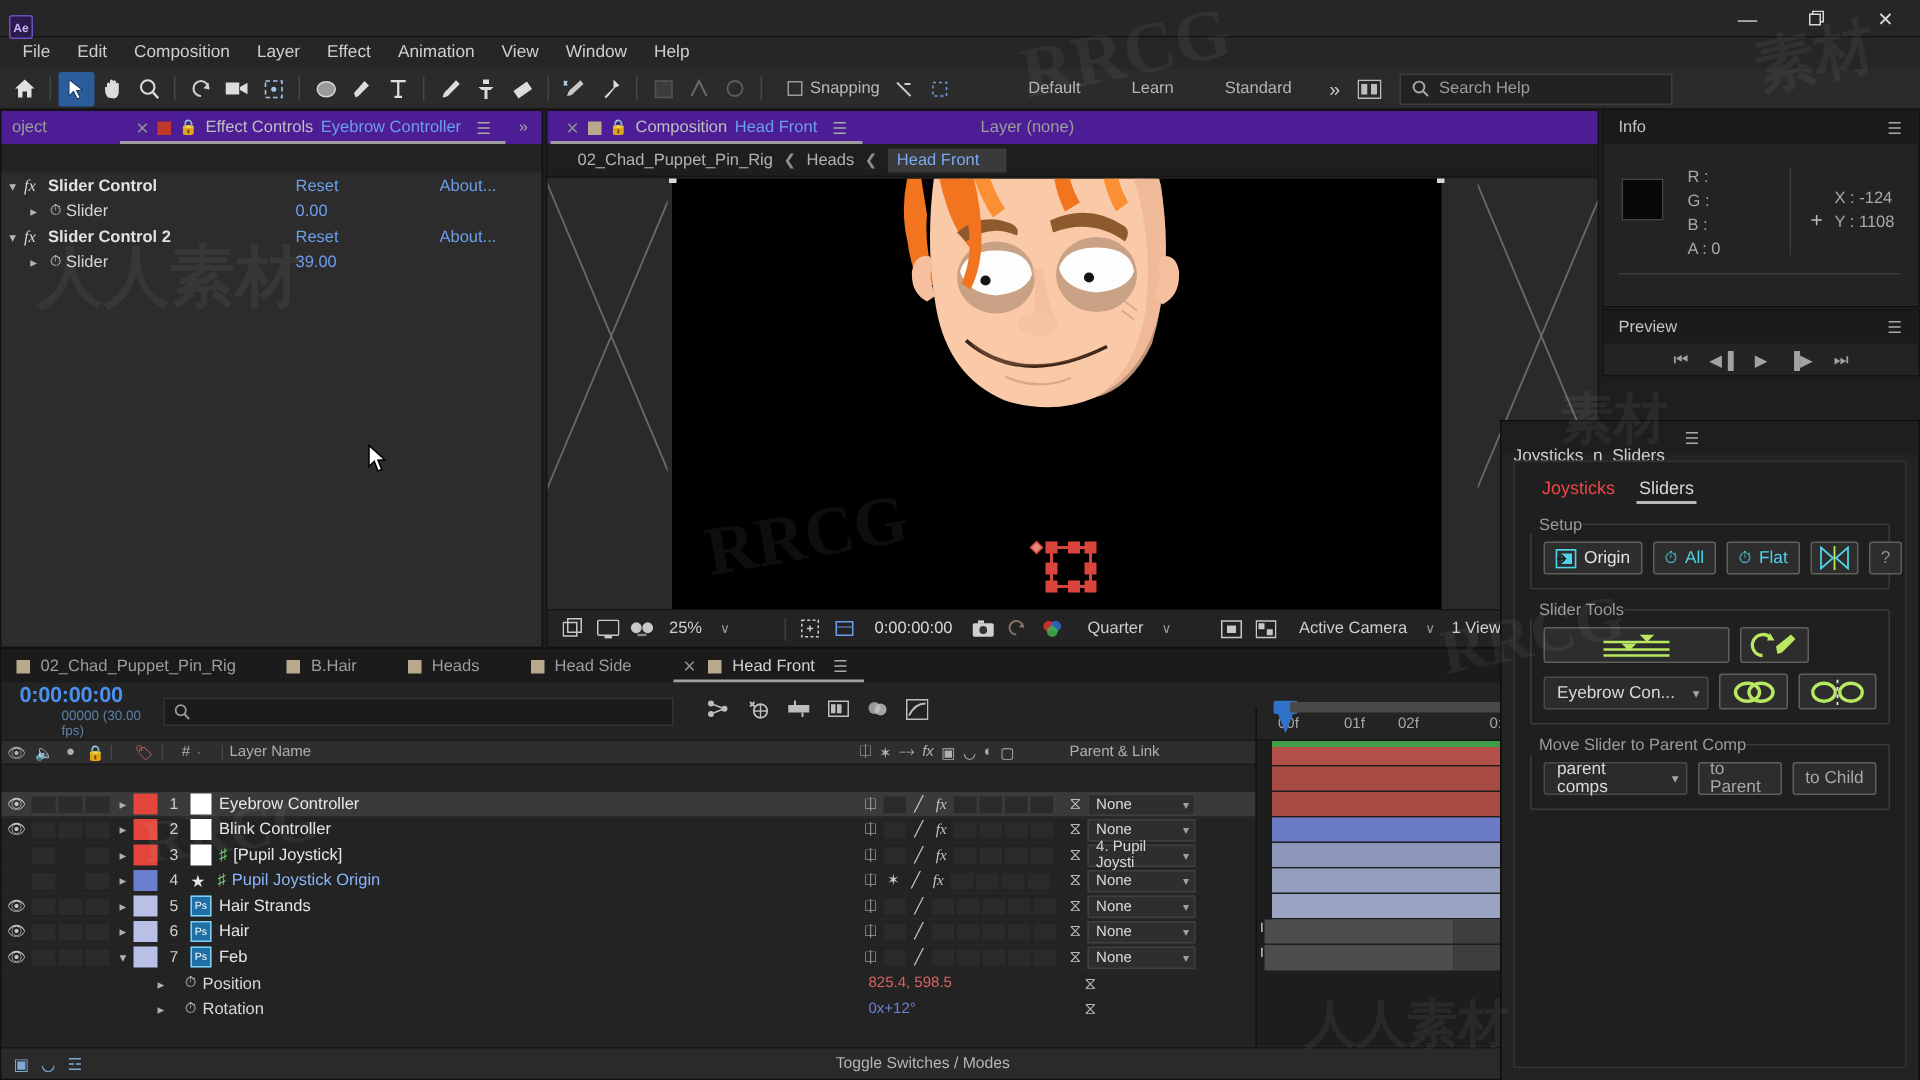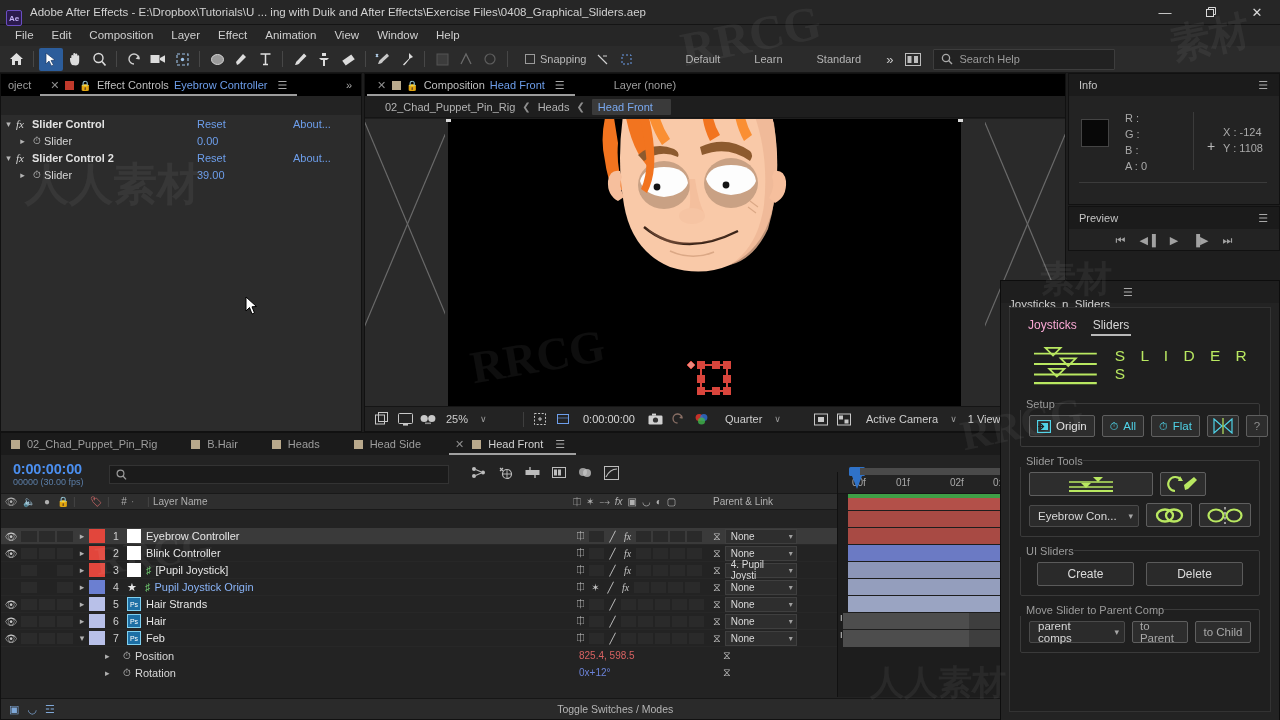--- a/index.html
+++ b/index.html
@@ -55,22 +55,23 @@
     margin-left: 8px; width: 182px; height: 21px; background: #222; border: 1px solid #3d3d3d;
     display: flex; align-items: center; gap: 6px; padding: 0 7px; border-radius: 1px;
   }
   .search-help span { color: #9c9c9c; font-size: 11px; }
 
   
   .main { position: absolute; top: 73px; left: 0; right: 0; bottom: 0; }
 
   
   .panel-tabbar {
-    height: 22px; background: #000000; display: flex; align-items: center;
+    height: 22px; background: #4c1d95; display: flex; align-items: center;
     position: relative;
+    gap: 40px;
   }
   .panel-tab {
     display: flex; align-items: center; gap: 5px; height: 22px; padding: 0 7px;
     font-size: 11px; color: #9d9d9d; position: relative;
   }
   .panel-tab.active { color: #bfbfbf; }
   .panel-tab.active::after {
     content:''; position:absolute; left:2px; right:2px; bottom:0; height:2px; background:#9c9c9c;
   }
   .tab-close { font-size: 11px; color: #8e8e8e; margin-right: 1px; }
@@ -157,21 +158,21 @@
 
   
   #jns-panel {
     position: absolute; right: 0; top: 207px; width: 280px; height: 441px;
     background: #232323; border: 1px solid #0d0d0d; z-index: 40;
   }
   .jns-header { height: 22px; background: #1e1e1e; display: flex; align-items: center; padding: 0 8px; gap: 8px; }
   .jns-title { font-size: 11.5px; color: #cfcfcf; margin-top: 24px; }
   .jns-inner { position: absolute; top: 26px; left: 8px; right: 8px; bottom: 8px; background: #1f1f1f; border: 1px solid #333; }
   .jns-tabs { display: flex; gap: 16px; padding: 10px 0 0 18px; }
-  .jns-tab { font-size: 12px; color: #f9a8d4; padding-bottom: 4px; position: relative; }
+  .jns-tab { font-size: 12px; color: #ef4444; padding-bottom: 4px; position: relative; }
   .jns-tab.active { color: #d6d6d6; }
   .jns-tab.active::after { content:''; position:absolute; left:-2px; right:-2px; bottom:0; height:2px; background:#b9b9b9; }
   .jns-banner { display: flex; align-items: center; padding: 8px 0 4px 24px; gap: 18px; }
   .banner-word { color: #b9e861; font-size: 15.5px; letter-spacing: 5.5px; font-family: "Liberation Sans", sans-serif; }
   .group { margin: 8px 10px 0 10px; position: relative; }
   .group-label { font-size: 11px; color: #9b9b9b; padding-left: 6px; background: #1f1f1f; display: inline-block; position: relative; z-index: 2; }
   .group-frame { border: 1px solid #3a3a3a; border-radius: 2px; margin-top: -7px; padding: 11px 8px 9px 8px; }
   .btn-row { display: flex; gap: 7px; align-items: flex-end; }
   .jbtn {
     height: 22px; border: 1px solid #5f5f5f; background: #2d2d2d; border-radius: 2px;
@@ -193,21 +194,21 @@
   
   #timeline { position: absolute; left: 0; right: 0; bottom: 0; height: 288px; background: #232323; border: 1px solid #111; }
   .tl-tabbar { height: 22px; background: #1b1b1b; display: flex; align-items: center; }
   .tl-tab { display: flex; align-items: center; gap: 7px; padding: 0 10px; height: 22px; font-size: 11px; color: #9d9d9d; position: relative; }
   .tl-tab.active { color: #d2d2d2; }
   .tl-tab.active::after { content:''; position:absolute; left:4px; right:4px; bottom:0; height:2px; background:#a0a0a0; }
   .tl-sq { width: 9px; height: 9px; background: #b9a98c; }
   .tl-toolbar { height: 38px; background: #232323; display: flex; align-items: center; position: relative; }
   .tl-time { padding-left: 12px; width: 108px; }
   .tl-time .big { color: #4b8ff0; font-size: 14.5px; font-weight: bold; letter-spacing: -0.2px; }
-  .tl-time .small { color: #5c7fa8; font-size: 9px; }
+  .tl-time .small { color: #5c7fa8; font-size: 9px; margin-left: 28px; }
   .tl-search { width: 340px; height: 19px; background: #1b1b1b; border: 1px solid #333; display: flex; align-items: center; padding-left: 6px; gap: 4px; }
   .tl-tools { display: flex; align-items: center; gap: 12px; margin-left: 22px; }
   .tl-tools .ti { color: #bdbdbd; font-size: 13px; }
 
   .tl-colhdr { height: 17px; background: #2e2e2e; border-top: 1px solid #191919; border-bottom: 1px solid #191919; display: flex; align-items: center; font-size: 10px; color: #b0b0b0; }
   .layer-rows { position: absolute; left: 0; top: 95px; right: 0; bottom: 22px; }
   .lrow { height: 17px; display: flex; align-items: center; font-size: 11px; position: relative; border-bottom: 1px solid #272727; }
   .lrow.sel { background: #3a3a3a; }
   .eye { width: 20px; text-align: center; color: #c8c8c8; font-size: 10px; }
   .cellbox { width: 16px; height: 11px; background: #2b2b2b; margin-right: 2px; }
@@ -241,21 +242,20 @@
   
   .wm { position: absolute; color: rgba(255,255,255,0.055); font-weight: bold; pointer-events: none; z-index: 60;
         font-family: "Liberation Serif", serif; }
   .cursor { position: absolute; left: 245px; top: 296px; z-index: 70; }
 </style>
 </head>
 <body>
 
 <div class="titlebar">
   <div class="ae-logo">Ae</div>
-  <div class="title-text">Adobe After Effects - E:\Dropbox\Tutorials\U ... ing with Duik and After Effects\Exercise Files\0408_Graphical_Sliders.aep</div>
   <div class="win-btns">
     <div class="win-btn">—</div>
     <div class="win-btn">
       <svg width="11" height="11" viewBox="0 0 11 11">
           <rect x="0.5" y="2.5" width="7" height="7" fill="none" stroke="#d8d8d8"></rect>
           <path d="M2.5 2.5 V0.5 H9.5 V7.5 H7.5" fill="none" stroke="#d8d8d8"></path>
         </svg>
     </div>
     <div class="win-btn close">✕</div>
   </div>
@@ -698,32 +698,20 @@
     <div class="jns-header">
       <span class="jns-title">Joysticks_n_Sliders</span>
       <span class="hamburger">☰</span>
     </div>
     <div class="jns-inner">
       <div class="jns-tabs">
         <div class="jns-tab">Joysticks</div>
         <div class="jns-tab active">Sliders</div>
       </div>
 
-      <div class="jns-banner">
-        <svg width="66" height="42" viewBox="0 0 66 42">
-          <line x1="0" y1="9" x2="66" y2="9" stroke="#b9e861" stroke-width="2"></line>
-          <line x1="0" y1="20" x2="66" y2="20" stroke="#b9e861" stroke-width="2"></line>
-          <line x1="0" y1="31" x2="66" y2="31" stroke="#b9e861" stroke-width="2"></line>
-          <line x1="0" y1="40" x2="66" y2="40" stroke="#b9e861" stroke-width="2.4"></line>
-          <path d="M12 3 L28 3 L20 11 Z" fill="none" stroke="#b9e861" stroke-width="1.8"></path>
-          <path d="M28 14 L44 14 L36 22 Z" fill="none" stroke="#b9e861" stroke-width="1.8"></path>
-          <path d="M16 25 L32 25 L24 33 Z" fill="none" stroke="#b9e861" stroke-width="1.8"></path>
-        </svg>
-        <div class="banner-word">S L I D E R S</div>
-      </div>
 
       <div class="group">
         <div class="group-label">Setup</div>
         <div class="group-frame">
           <div class="btn-row">
             <div class="jbtn">
               <svg width="14" height="13" viewBox="0 0 14 13">
                 <rect x="0.5" y="0.5" width="13" height="12" fill="none" stroke="#4fd3e8" stroke-width="1.3"></rect>
                 <rect x="4" y="3" width="7" height="7" fill="#4fd3e8"></rect>
                 <path d="M1 6.5 H6 M4 4 L6.5 6.5 L4 9" stroke="#1f1f1f" stroke-width="1.2" fill="none"></path>
@@ -786,29 +774,20 @@
               <svg width="40" height="17" viewBox="0 0 40 17">
                 <ellipse cx="11" cy="8.5" rx="7.5" ry="6" fill="none" stroke="#b9e861" stroke-width="2.2"></ellipse>
                 <ellipse cx="29" cy="8.5" rx="7.5" ry="6" fill="none" stroke="#b9e861" stroke-width="2.2"></ellipse>
                 <line x1="20" y1="0" x2="20" y2="17" stroke="#e8e8e8" stroke-width="1.2" stroke-dasharray="2.5 2.5"></line>
               </svg>
             </div>
           </div>
         </div>
       </div>
 
-      <div class="group">
-        <div class="group-label">UI Sliders</div>
-        <div class="group-frame">
-          <div class="btn-row" style="padding:0 8px;gap:12px">
-            <div class="wide-btn">Create</div>
-            <div class="wide-btn">Delete</div>
-          </div>
-        </div>
-      </div>
 
       <div class="group">
         <div class="group-label">Move Slider to Parent Comp</div>
         <div class="group-frame">
           <div class="btn-row">
             <div class="jsel" style="width:104px">
               <span>parent comps</span>
               <span class="cv">▾</span>
             </div>
             <div class="jbtn" style="width:60px;color:#a8a8a8">
@@ -1149,21 +1128,21 @@
         <span>Rotation</span>
         <span style="position:absolute;left:578px;color:#6b82d8;font-size:10px">0x+12°</span>
         <span style="position:absolute;left:722px;color:#bdbdbd">⧖</span>
       </div>
     </div>
 
     <div class="tl-graph">
       <div class="ruler">
         <div class="tick" style="left:14px">00f</div>
         <div class="tick" style="left:58px">01f</div>
-        <div class="tick" style="left:112px">02f</div>
+        <div class="tick" style="left:94px">02f</div>
         <div class="tick" style="left:155px">0:</div>
 
         <svg width="22" height="24" viewBox="0 0 22 24" style="position:absolute;left:8px;top:-5px">
           <rect x="3" y="0" width="16" height="9" rx="1.5" fill="#2f72c8"></rect>
           <path d="M6 9 L16 9 L11 22 Z" fill="#2f72c8"></path>
         </svg>
         <div style="position:absolute;left:22px;right:0;top:-4px;height:7px;background:#4a4a4a"></div>
       </div>
       <div style="position:absolute;left:10px;right:8px;top:22px;bottom:0">
         <div style="height:4px;background:#3f9e46"></div>

